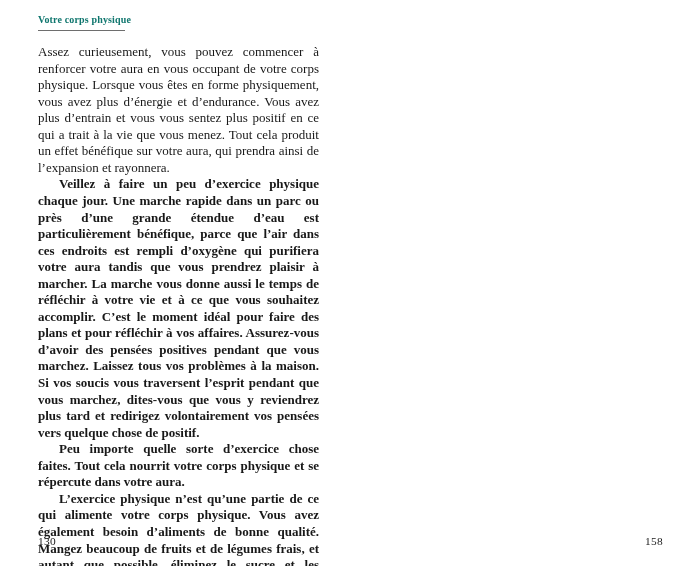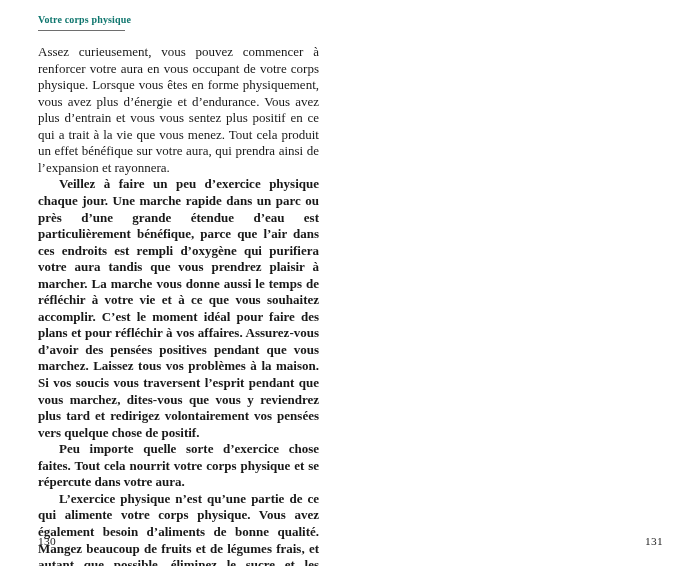--- a/index.html
+++ b/index.html
@@ -104,16 +104,16 @@
 
       <p class="body-para indented">L’exercice physique n’est qu’une partie de ce qui alimente votre corps physique. Vous avez également besoin d’aliments de bonne qualité. Mangez beaucoup de fruits et de légumes frais, et autant que possible, éliminez le sucre et les aliments transformés. Récemment, j’ai commencé à faire pousser mes propres légumes, et j’ai été agréablement</p>
 
     </div>
 
     <div class="folio folio-left">130</div>
   </div>
 
   <div class="page page-right">
 
-    <div class="folio folio-right">131</div>
+    <div class="folio folio-right">158</div>
   </div>
 
 </div>
 
 </body></html>

